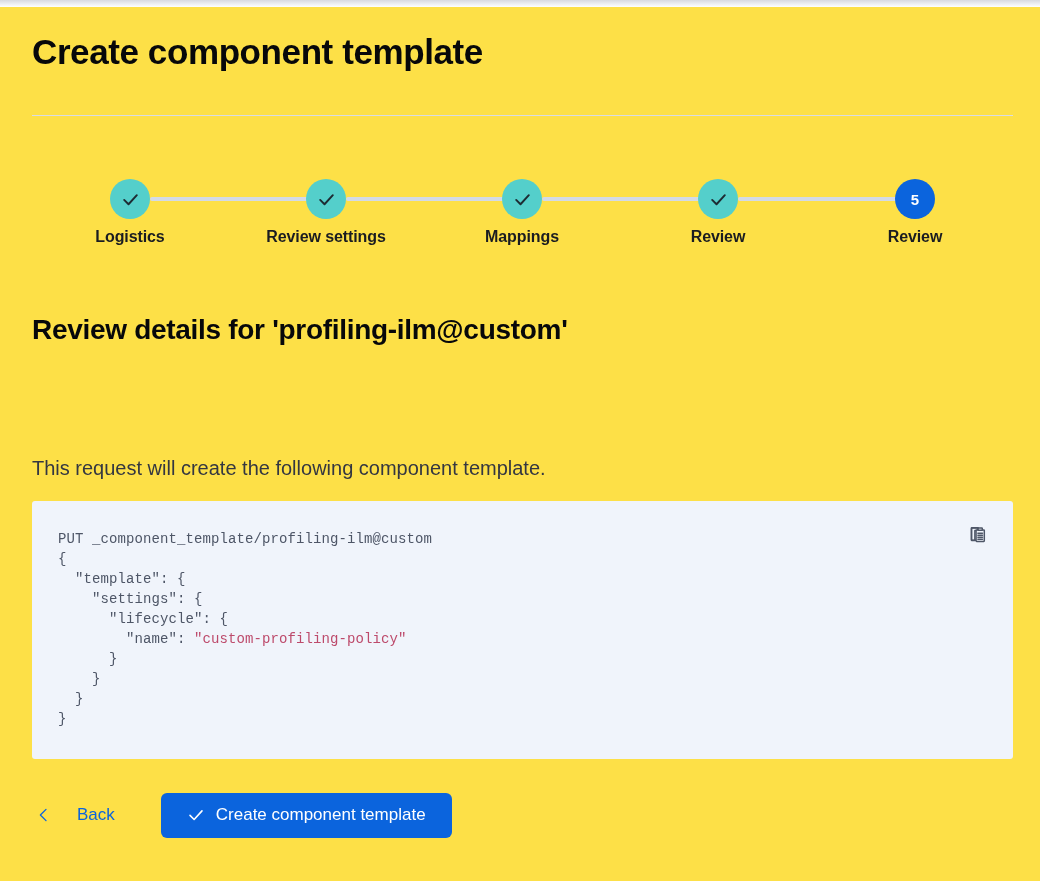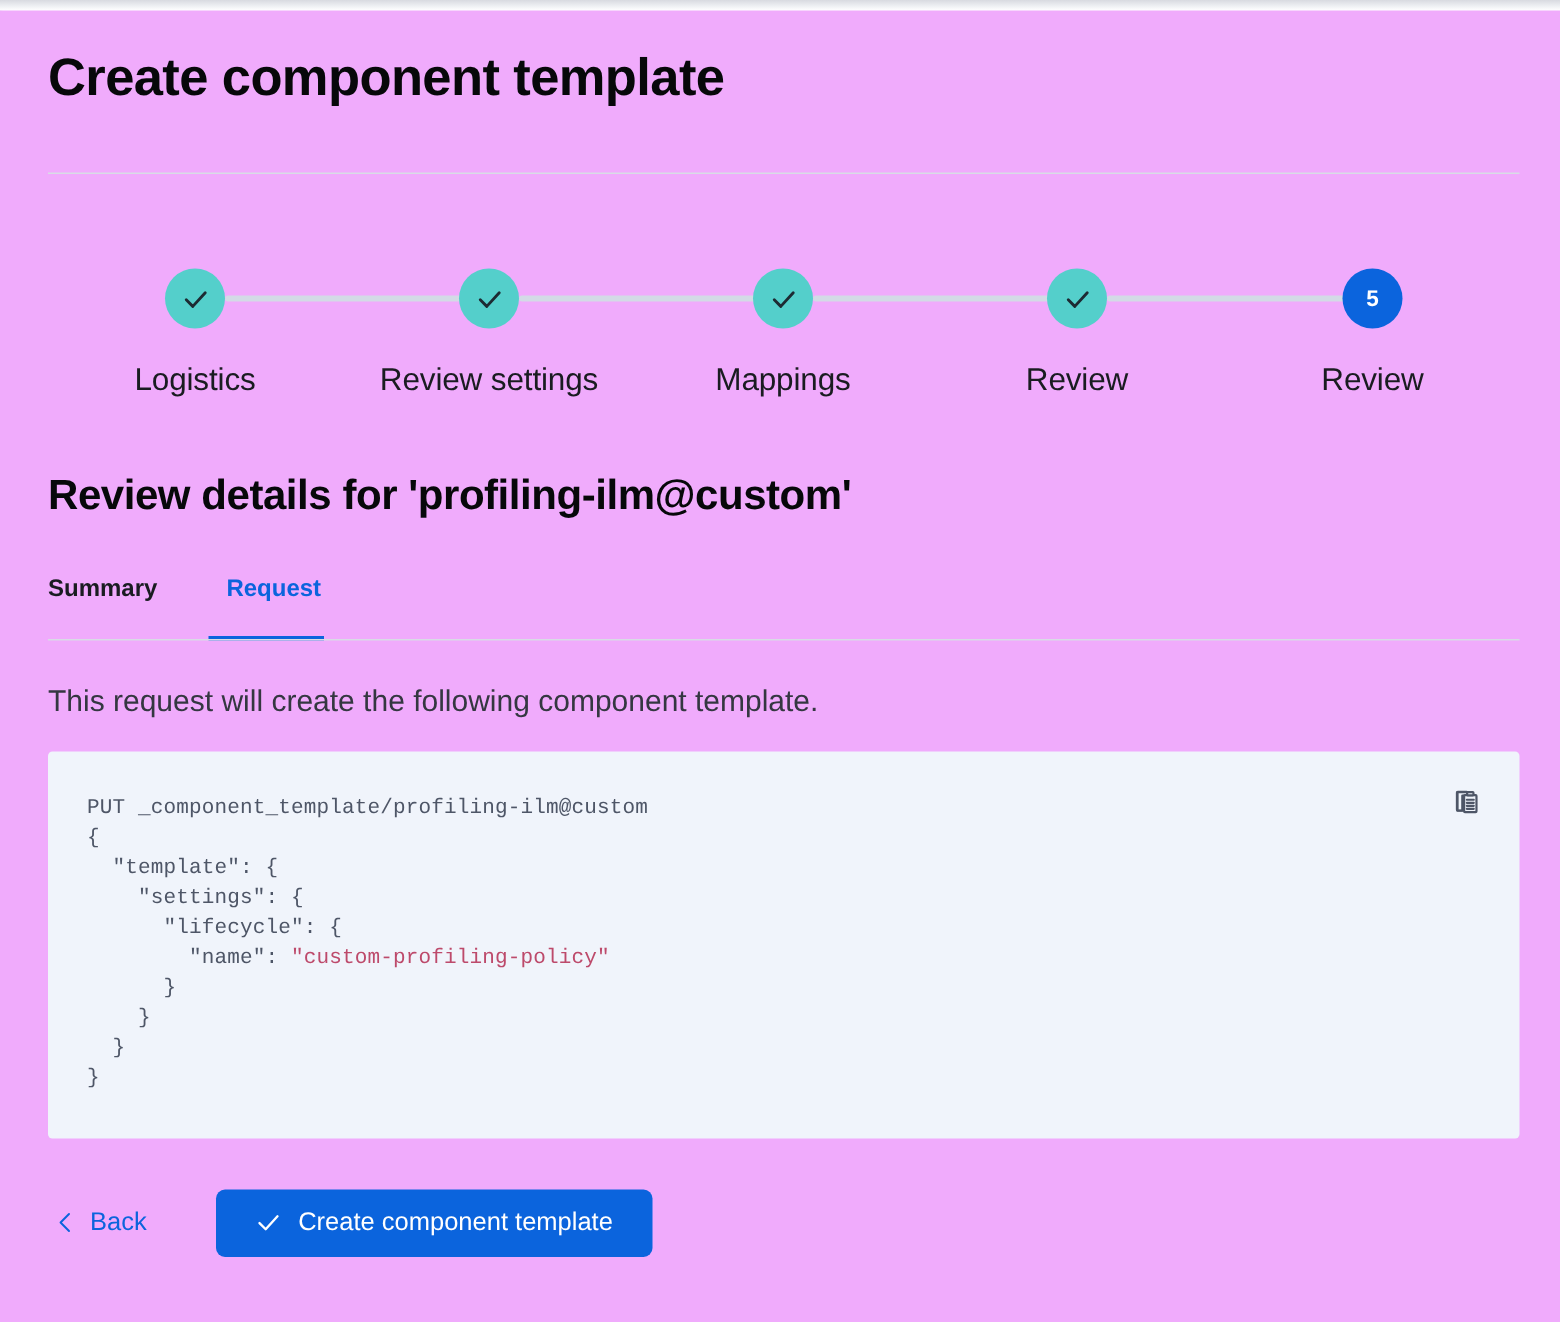--- a/index.html
+++ b/index.html
@@ -32,21 +32,21 @@
     width: 2px;
     height: 874px;
     background: linear-gradient(to right, #e6e8ee, #ffffff);
   }
 
   #page {
     position: absolute;
     top: 7px; left: 0;
     width: 1040px;
     height: 874px;
-    background: #f0abfc;
+    background: #fde047;
   }
 
   .page-title {
     position: absolute;
     left: 32px;
     top: 25px;
     font-size: 35px;
     font-weight: 700;
     letter-spacing: -0.4px;
     color: #07080a;
@@ -90,23 +90,23 @@
   }
   .step-circle.done { background: #54cfcb; }
   .step-circle.current { background: #0b64dd; }
   .step-circle .num {
     color: #ffffff;
     font-size: 15px;
     font-weight: 600;
     line-height: 1;
   }
   .step-label {
-    margin-top: 23px;
-    font-size: 21px;
-    font-weight: 400;
+    margin-top: 9px;
+    font-size: 16px;
+    font-weight: 700;
     color: #1a1c21;
     letter-spacing: -0.1px;
   }
   .connector {
     position: absolute;
     top: 32px;
     height: 4px;
     background: #d3dae6;
     border-radius: 2px;
     z-index: 1;
@@ -219,21 +219,21 @@
     position: absolute;
     left: 32px;
     top: 782px;
     height: 52px;
     display: flex;
     align-items: center;
   }
   #back-btn {
     display: flex;
     align-items: center;
-    gap: 9px;
+    gap: 26px;
     color: #0b64dd;
     font-size: 17px;
     font-weight: 500;
     cursor: pointer;
     padding: 6px 4px;
     background: none;
     border: none;
     font-family: inherit;
   }
   #create-btn {
@@ -319,27 +319,20 @@
     <div class="step" style="left:785px;">
       <div class="step-circle current">
         <span class="num">5</span>
       </div>
       <div class="step-label">Review</div>
     </div>
   </div>
 
   <h2 class="section-title">Review details for 'profiling-ilm@custom'</h2>
 
-  <div id="tabs">
-    <div class="tabstrip">
-      <div class="tab">Summary</div>
-      <div class="tab active">Request</div>
-    </div>
-    <div class="tab-underline"></div>
-  </div>
 
   <div class="desc">This request will create the following component template.</div>
 
   <div id="code-block">
     <pre><span>PUT _component_template/profiling-ilm@custom</span>
 <span>{</span>
 <span>  "template": {</span>
 <span>    "settings": {</span>
 <span>      "lifecycle": {</span>
 <span>        "name": </span><span class="tok-str">"custom-profiling-policy"</span>

